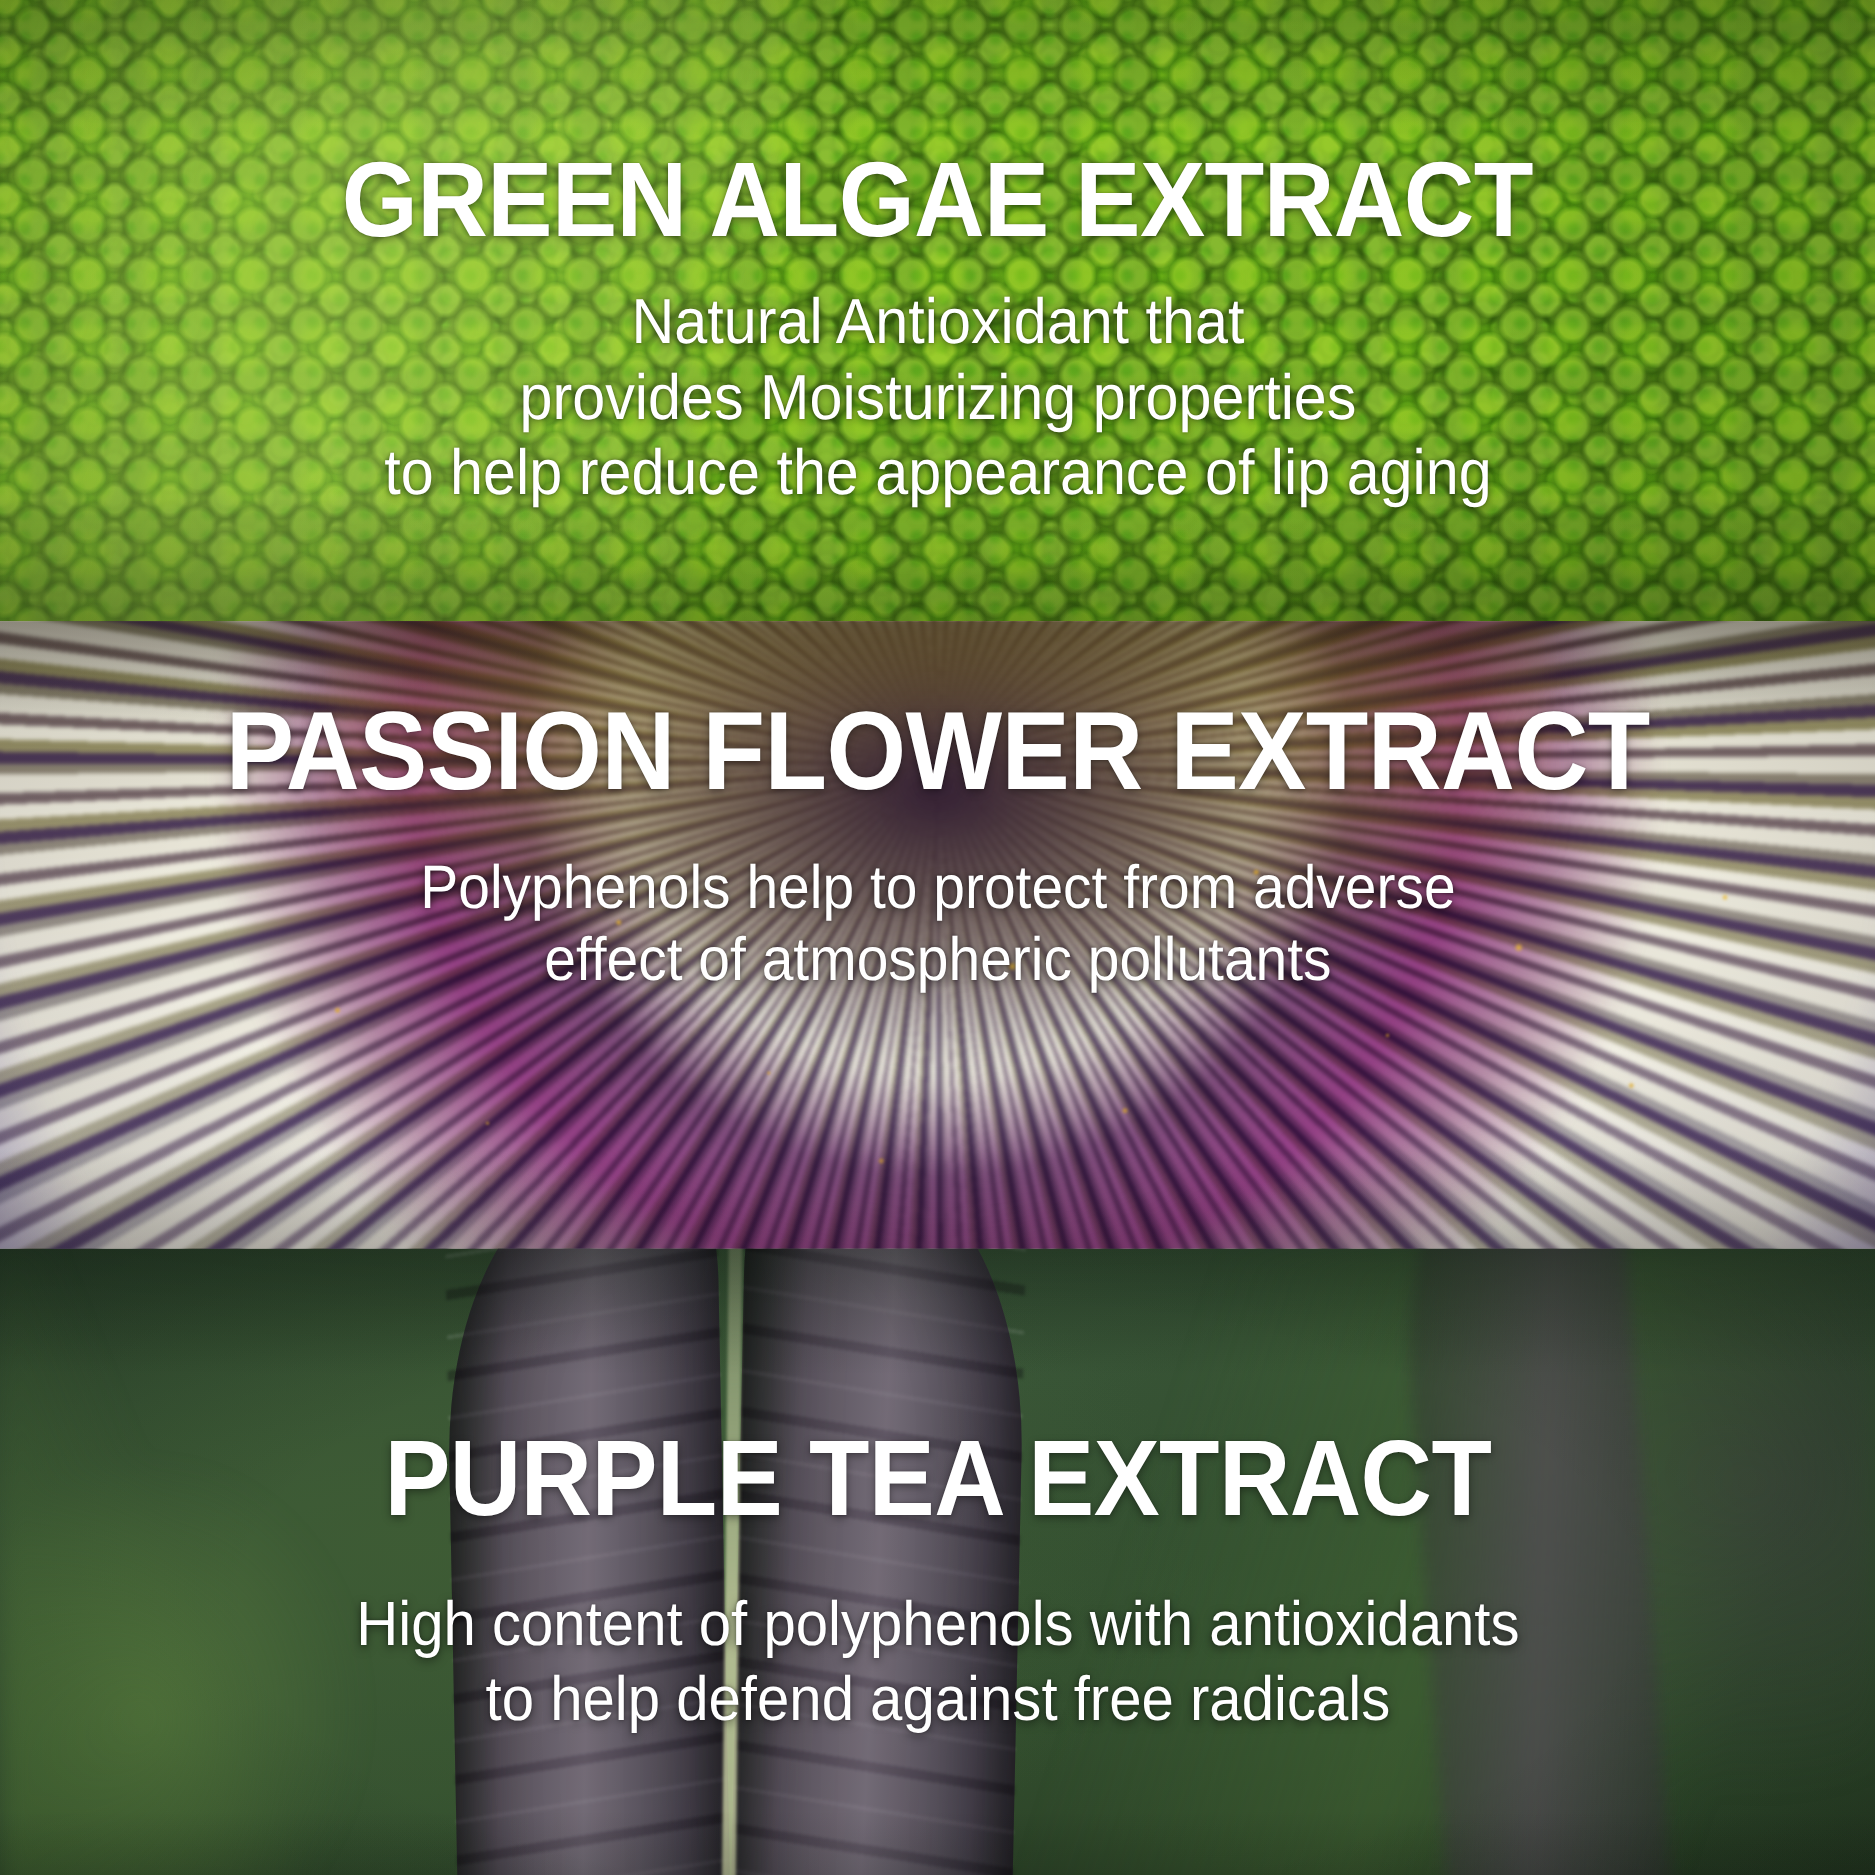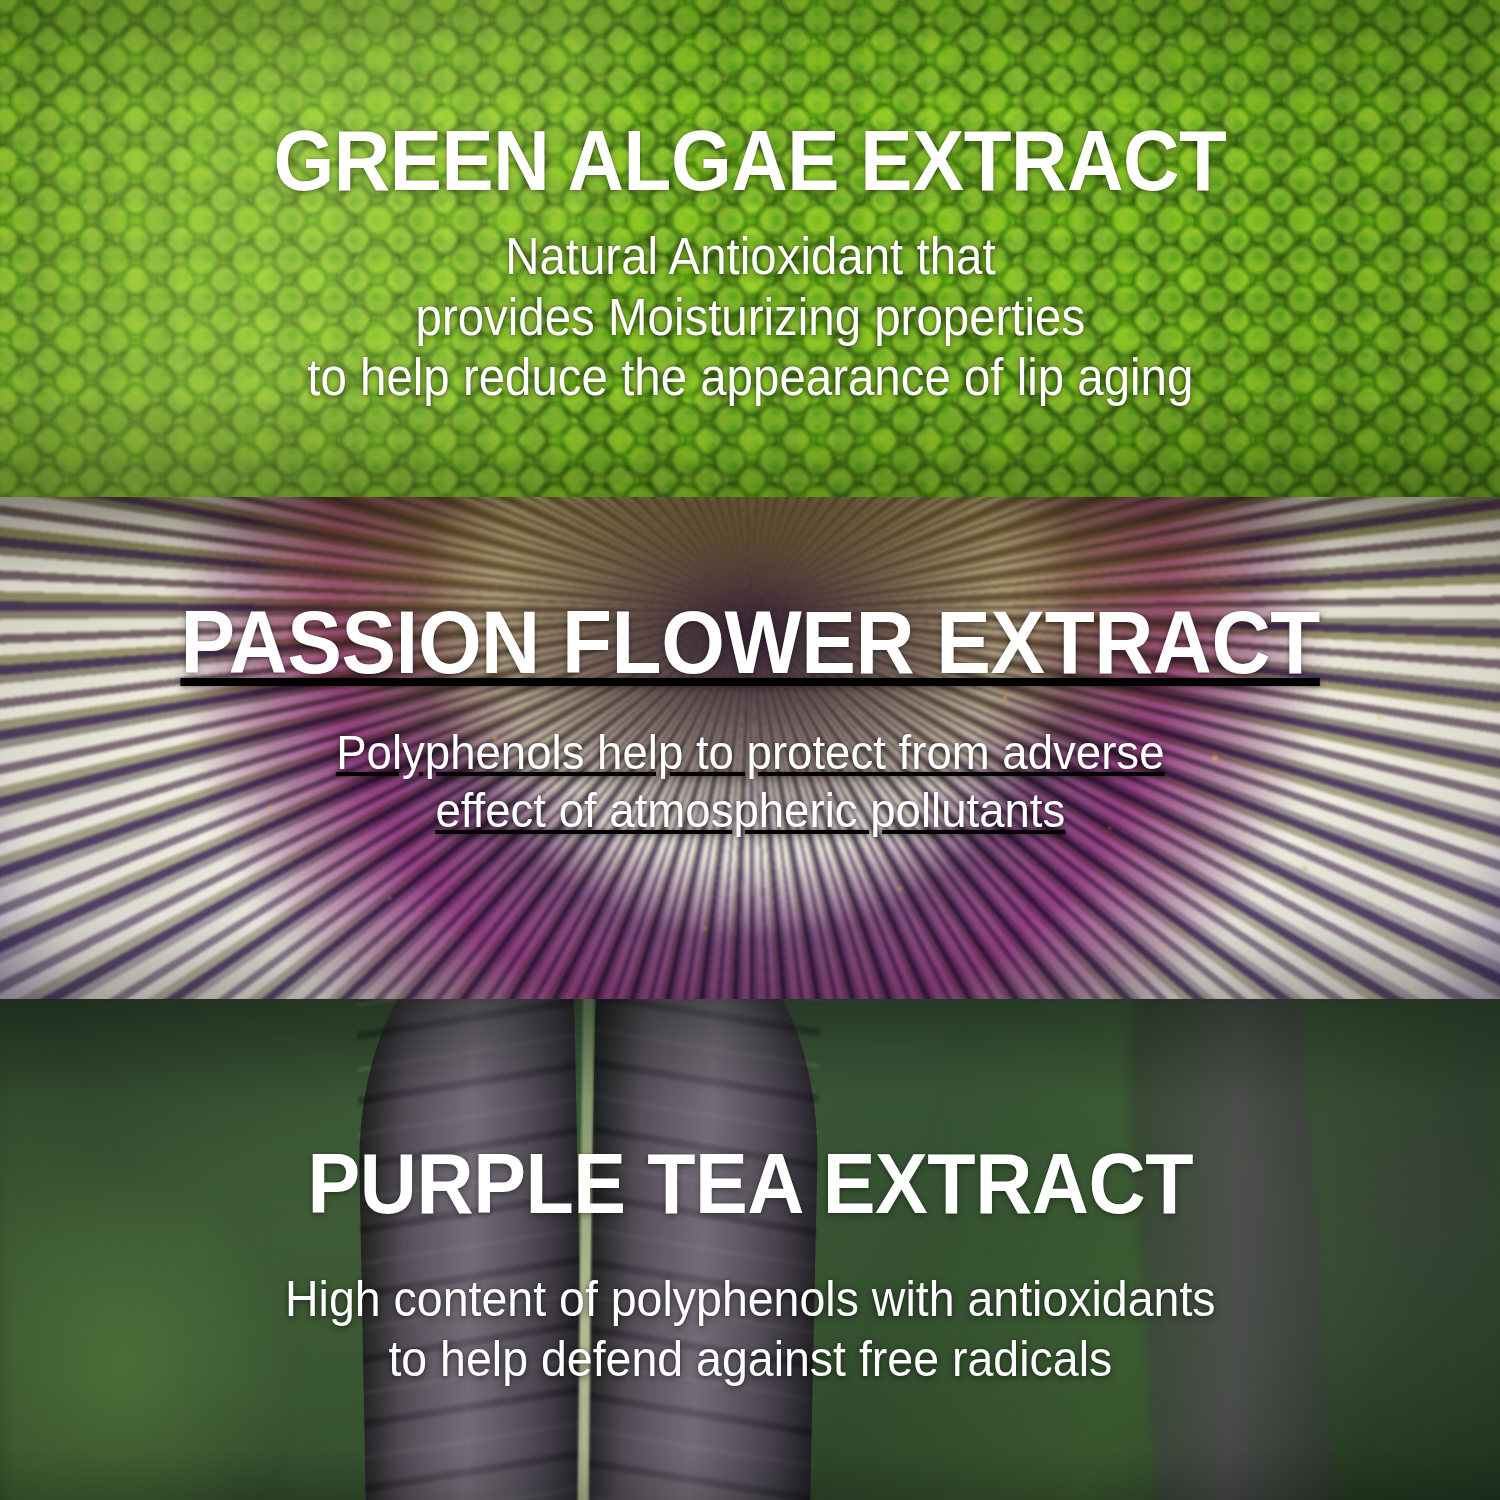--- a/index.html
+++ b/index.html
@@ -183,21 +183,21 @@
       radial-gradient(circle 3px at 92% 44%, rgba(236,182,44,.8), rgba(0,0,0,0) 100%);
     filter:blur(1px);
   }
   #flower-vig {
     position:absolute; inset:0;
     background:
       linear-gradient(180deg, rgba(26,20,10,.34) 0%, rgba(0,0,0,0) 16%, rgba(0,0,0,0) 84%, rgba(22,18,12,.20) 100%),
       radial-gradient(ellipse 82% 92% at 50% 46%, rgba(0,0,0,0) 50%, rgba(18,14,20,.26) 100%);
   }
 
-  #panel-flower .content { padding-top:101px;text-decoration:underline; }
+  #panel-flower .content { padding-top:59px; }
   #panel-flower .heading { font-size:89px; }
   #panel-flower .subline { font-size:49px; margin-top:36px; }
 
   
   #panel-tea { top:999px; height:562px; }
   #tea-base {
     position:absolute; inset:0;
     background:
       radial-gradient(ellipse 60% 80% at 22% 42%, rgba(62,92,52,.9), rgba(0,0,0,0) 70%),
       radial-gradient(ellipse 55% 75% at 82% 40%, rgba(48,76,46,.85), rgba(0,0,0,0) 72%),

